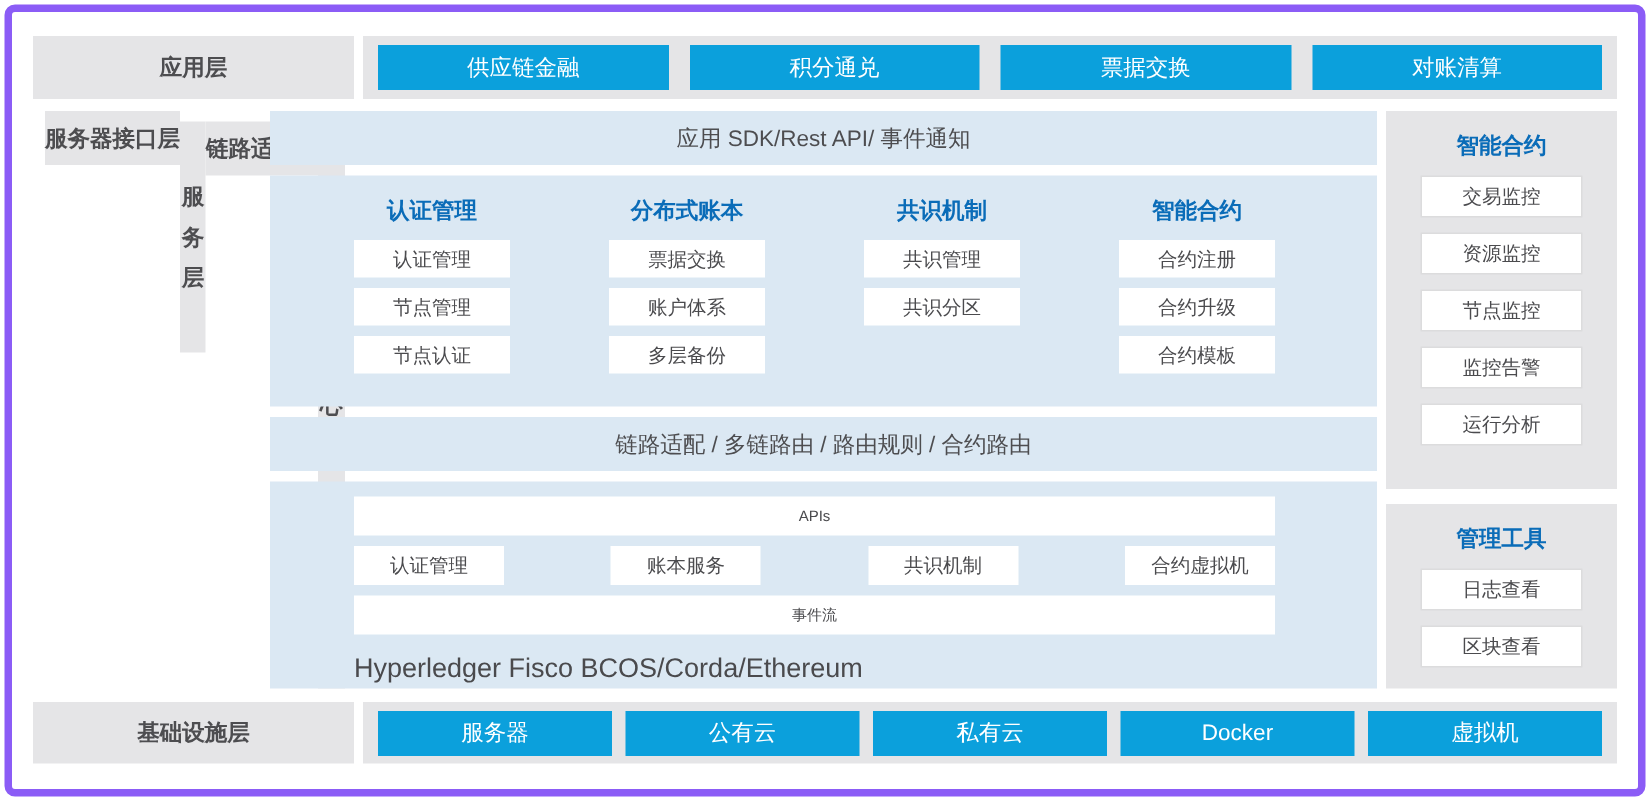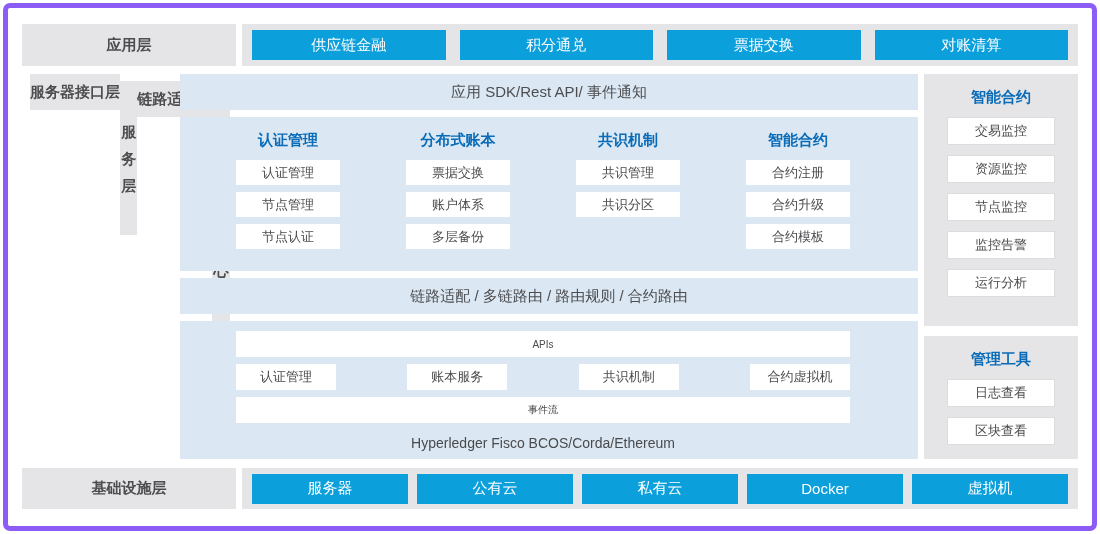--- a/index.html
+++ b/index.html
@@ -96,21 +96,21 @@
     margin-bottom: 7px;
   }
   .core-inner { padding: 10px 68px 0 56px; }
   .wide-box {
     background: #ffffff; height: 26px;
     display: flex; align-items: center; justify-content: center;
     font-size: 10px; color: #4b4b4e;
   }
   .mod-row { display: flex; justify-content: space-between; margin-top: 7px; margin-bottom: 7px; }
   .mod-row .chip { width: 100px; height: 26px; margin-bottom: 0; }
-  .platforms { text-align: center; margin-top: 12px; font-size: 14px; color: #4a4a4d; }
+  .platforms { text-align: left; margin-top: 12px; font-size: 18px; color: #4a4a4d; }
   .side-panel {
     background: var(--box-gray);
     padding-top: 14px;
   }
   .side-panel-1 { height: 252px; flex: none; }
   .side-panel-2 { flex: 1; margin-top: 10px; padding-top: 14px; }
   .side-title {
     text-align: center; color: var(--header-blue);
     font-size: 15px; font-weight: bold;
     margin-bottom: 11px;

